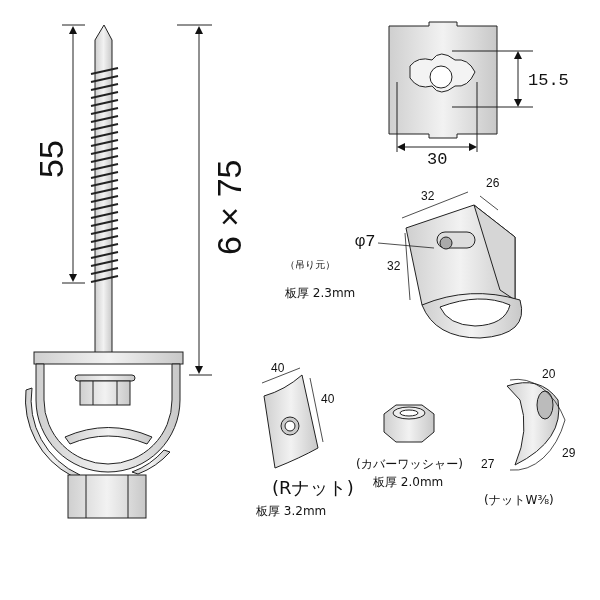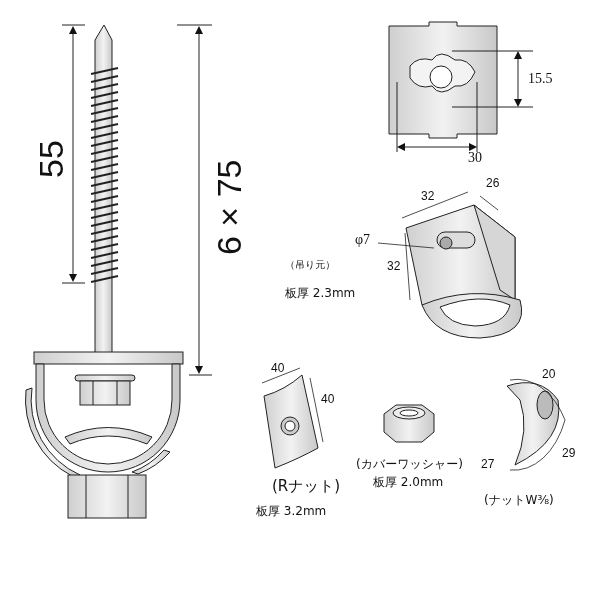--- a/index.html
+++ b/index.html
@@ -1,22 +1,22 @@
 <!DOCTYPE html>
 <html><head>
   <meta charset="utf-8">
   <style>
     html, body { margin:0; padding:0; background:#ffffff; }
     body { width:600px; height:600px; position:relative; overflow:hidden; font-family:"DejaVu Sans", sans-serif; }
     svg.main { position:absolute; left:0; top:0; width:600px; height:600px; }
     .lbl { position:absolute; color:#111; white-space:nowrap; line-height:1; }
     .big { font-family:"Liberation Sans", sans-serif; font-size:34px; }
-    .dim { font-family:Liberation Serif, serif; font-size:14px; }
+    .dim { font-family:Liberation Mono, monospace; font-size:17px; }
     .dimsm { font-family:"Liberation Sans", sans-serif; font-size:12px; }
-    .cap { font-size:15px; }
+    .cap { font-size:18px; }
     .capsm { font-size:12px; }
     .rot { transform-origin:left top; }
   </style>
 </head>
 <body>
 
 <svg class="main" viewBox="0 0 600 600">
   <defs>
     <linearGradient id="metal" x1="0" x2="1" y1="0" y2="0">
       <stop offset="0" stop-color="#cfcfcf"></stop>
@@ -127,21 +127,21 @@
     <path d="M507,386 Q540,375 558,400 Q565,440 515,465 Q530,430 520,400 Z" fill="url(#metal)"></path>
     <ellipse cx="545" cy="405" rx="8" ry="14" fill="#bbb"></ellipse>
     <path d="M510,380 A55,80 0 0 1 565,420 A55,80 0 0 1 510,470" fill="none" stroke-width="0.8"></path>
   </g>
 </svg>
 
 <div class="lbl big rot" style="left:34px; top:178px; transform:rotate(-90deg);">55</div>
 <div class="lbl big rot" style="left:212px; top:255px; transform:rotate(-90deg);">6 × 75</div>
 
 <div class="lbl dim" style="left:528px; top:72px;">15.5</div>
-<div class="lbl dim" style="left:427px; top:151px;margin-left:41px;">30</div>
+<div class="lbl dim" style="left:427px; top:151px;">30</div>
 
 <div class="lbl dimsm" style="left:421px; top:190px;">32</div>
 <div class="lbl dimsm" style="left:486px; top:177px;">26</div>
 <div class="lbl dimsm" style="left:387px; top:260px;">32</div>
 <div class="lbl dim" style="left:355px; top:233px;">φ7</div>
 <div class="lbl cap" style="left:285px; top:260px; font-size:10px;">（吊り元）</div>
 <div class="lbl capsm" style="left:285px; top:287px;">板厚 2.3mm</div>
 
 <div class="lbl dimsm" style="left:271px; top:362px;">40</div>
 <div class="lbl dimsm" style="left:321px; top:393px;">40</div>

